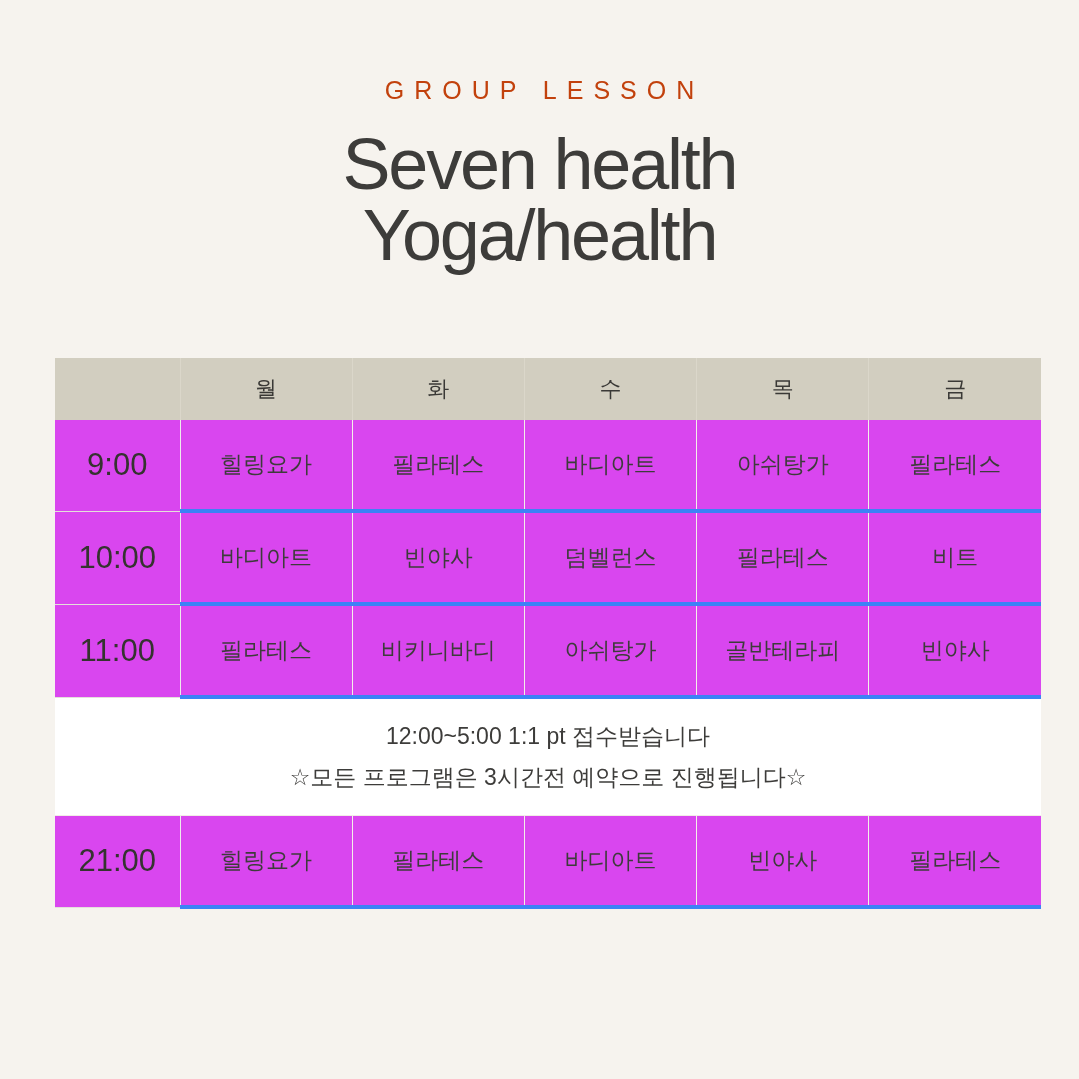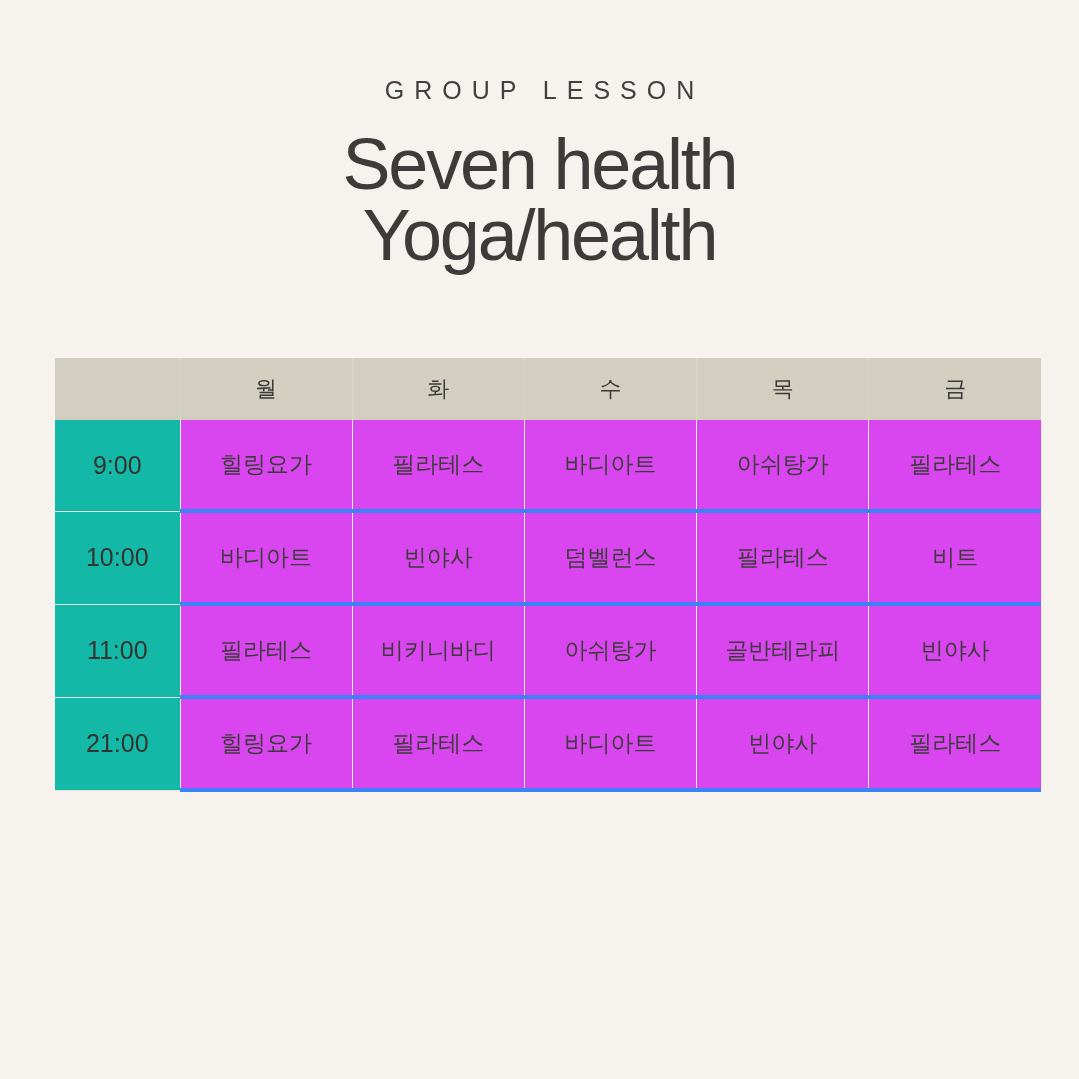--- a/index.html
+++ b/index.html
@@ -25,21 +25,21 @@
 
   
   .header-block {
     padding-top: 78px;
     text-align: center;
   }
   .eyebrow {
     font-size: 25px;
     letter-spacing: 10px;
     text-indent: 10px;
-    color: #404040;
+    color: #c2410c;
     font-weight: 400;
     line-height: 1;
   }
   .title {
     margin-top: 26px;
     font-size: 72px;
     line-height: 0.99;
     font-weight: 500;
     letter-spacing: -2.2px;
     color: #3d3c3a;
@@ -84,22 +84,22 @@
     height: 89px;
     background: #d946ef;
     font-size: 23px;
     color: #3d3c3a;
     border-right: 1px solid #f3efe8;
     border-bottom: 4px solid #3b82f6;
   }
   tbody td:last-child { border-right: none; }
 
   tbody td.time-cell {
-    background: #14b8a6;
-    font-size: 25px;
+    background: #d946ef;
+    font-size: 31px;
     color: #35332f;
     border-right: 1px solid #ececec;
     border-bottom: 1px solid #e4e0da;
   }
 
   tr.notice-row td {
     height: 116px;
     background: #ffffff;
     border-right: none;
     border-bottom: 1px solid #f1ede6;
@@ -177,20 +177,28 @@
 
       <tr>
         <td class="time-cell">11:00</td>
         <td>필라테스</td>
         <td>비키니바디</td>
         <td>아쉬탕가</td>
         <td>골반테라피</td>
         <td>빈야사</td>
       </tr>
 
+      <tr class="notice-row">
+        <td colspan="6">
+          <div class="notice-inner">
+            <div class="notice-line">12:00~5:00 1:1 pt 접수받습니다</div>
+            <div class="notice-line">☆모든 프로그램은 3시간전 예약으로 진행됩니다☆</div>
+          </div>
+        </td>
+      </tr>
 
 
 
       <tr>
         <td class="time-cell">21:00</td>
         <td>힐링요가</td>
         <td>필라테스</td>
         <td>바디아트</td>
         <td>빈야사</td>
         <td>필라테스</td>

